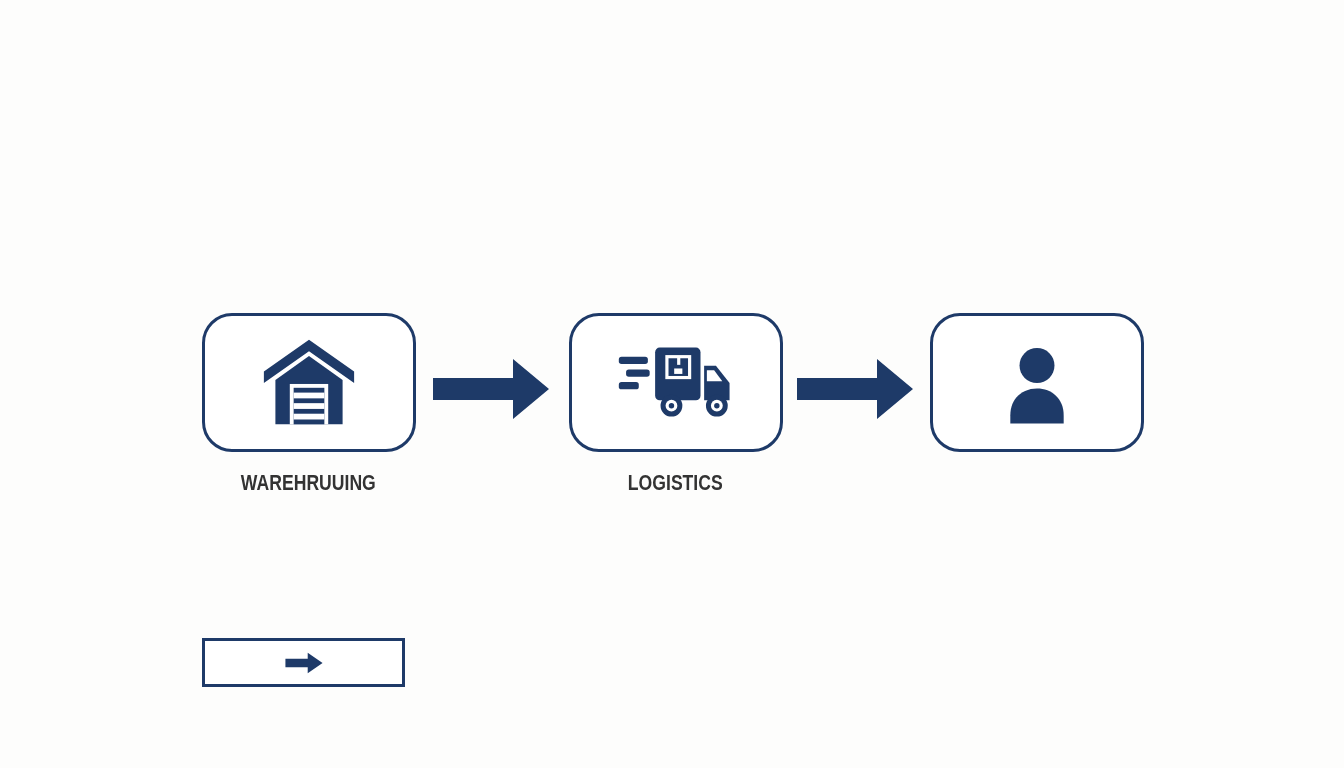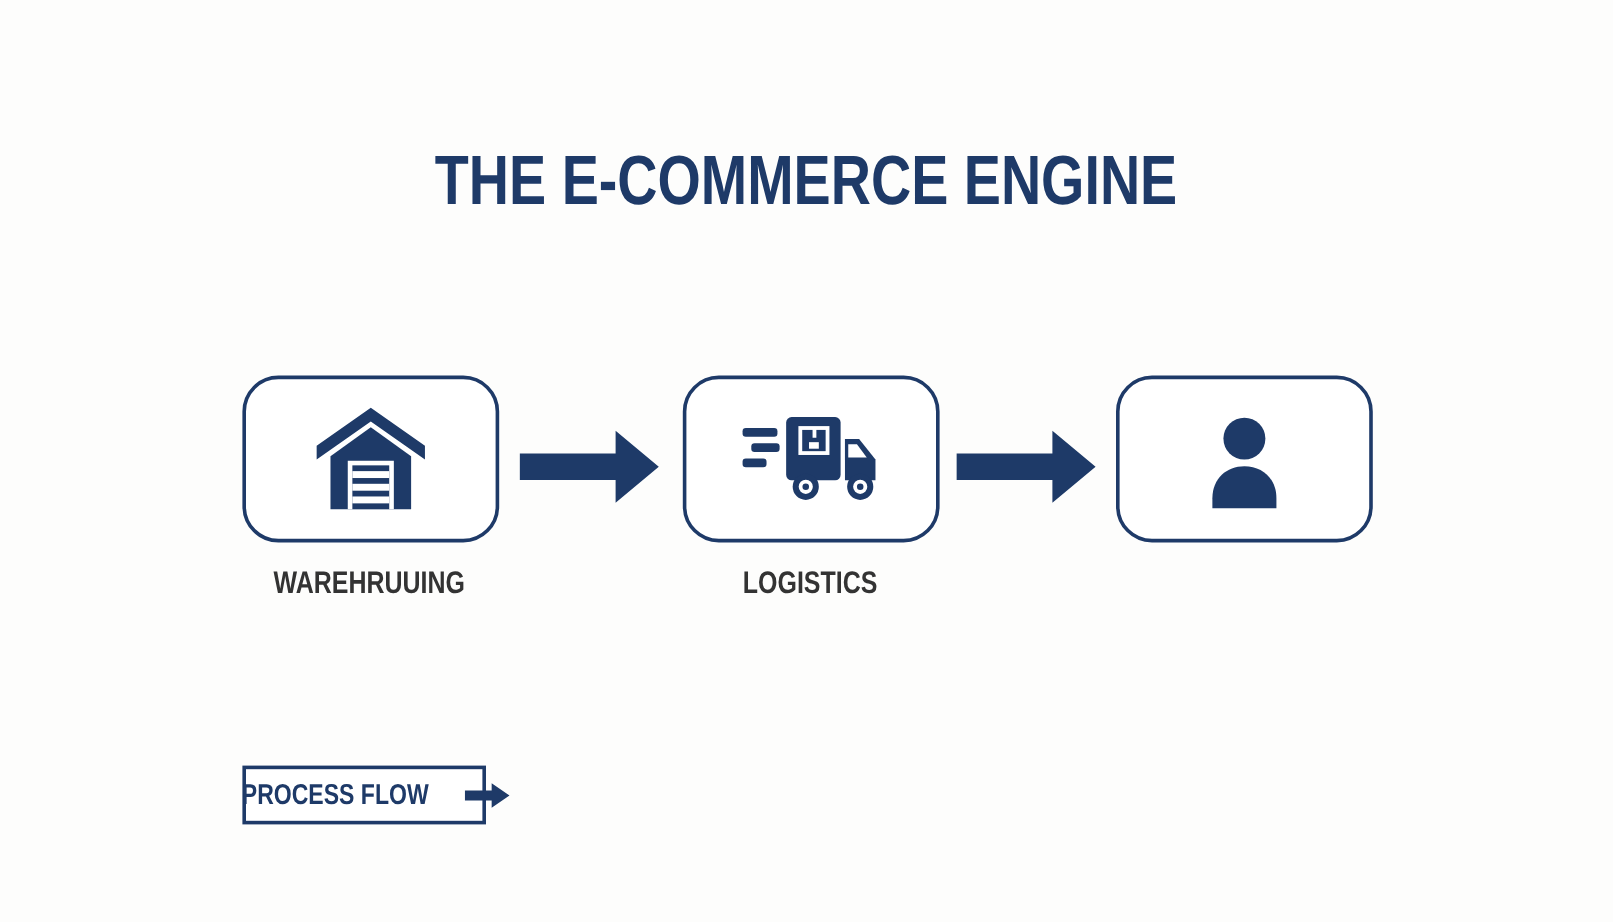--- a/index.html
+++ b/index.html
@@ -60,21 +60,21 @@
     width:117px;height:64px;
   }
   .arrow-1{left:433px;}
   .arrow-2{left:797px;}
   
   .step-label{
     position:absolute;
     top:472px;
     width:300px;
     text-align:center;
-    font-size:26px;
+    font-size:22px;
     font-weight:bold;
     color:var(--label);
     line-height:1;
   }
   .label-1{left:158px;}
   .label-2{left:525px;text-decoration:underline;}
   .label-3{left:886px;}
   
   .legend{
     position:absolute;
@@ -93,21 +93,20 @@
     color:var(--navy);
     line-height:1;
   }
   .legend svg{display:block;}
 </style>
 </head>
 <body>
 
 <div class="canvas">
 
-  <h1 class="title"><span class="condensed">THE E-COMMERCE ENGINE</span></h1>
 
   <div class="card card-1">
     <span>
       <svg width="96" height="88" viewBox="0 0 100 90">
         <polygon points="50,0 3,33 3,45 50,12 97,45 97,33" fill="var(--navy)"></polygon>
         <polygon points="15,42 50,17 85,42 85,88 15,88" fill="var(--navy)"></polygon>
         <rect x="30" y="46" width="40" height="42" fill="#ffffff"></rect>
         <rect x="34" y="50" width="32" height="38" fill="var(--navy)"></rect>
         <rect x="34" y="55" width="32" height="6" fill="#ffffff"></rect>
         <rect x="34" y="66" width="32" height="6" fill="#ffffff"></rect>
@@ -156,21 +155,20 @@
         <circle cx="50" cy="31" r="19" fill="var(--navy)"></circle>
         <path d="M21,94 L21,85 C21,67 34,56 50,56 C66,56 79,67 79,85 L79,94 Z" fill="var(--navy)"></path>
       </svg>
     </span>
   </div>
 
   <div class="step-label label-1"><span class="condensed">WAREHRUUING</span></div>
   <div class="step-label label-2"><span class="condensed">LOGISTICS</span></div>
 
   <div class="legend">
-    <span class="legend-label"><span class="condensed">PROCESS FLOW</span></span>
     <span>
       <svg width="38" height="26" viewBox="0 0 40 28">
         <polygon points="0,9.5 24,9.5 24,3 40,14 24,25 24,18.5 0,18.5" fill="var(--navy)"></polygon>
       </svg>
     </span>
   </div>
 
 </div>
 
 </body></html>

